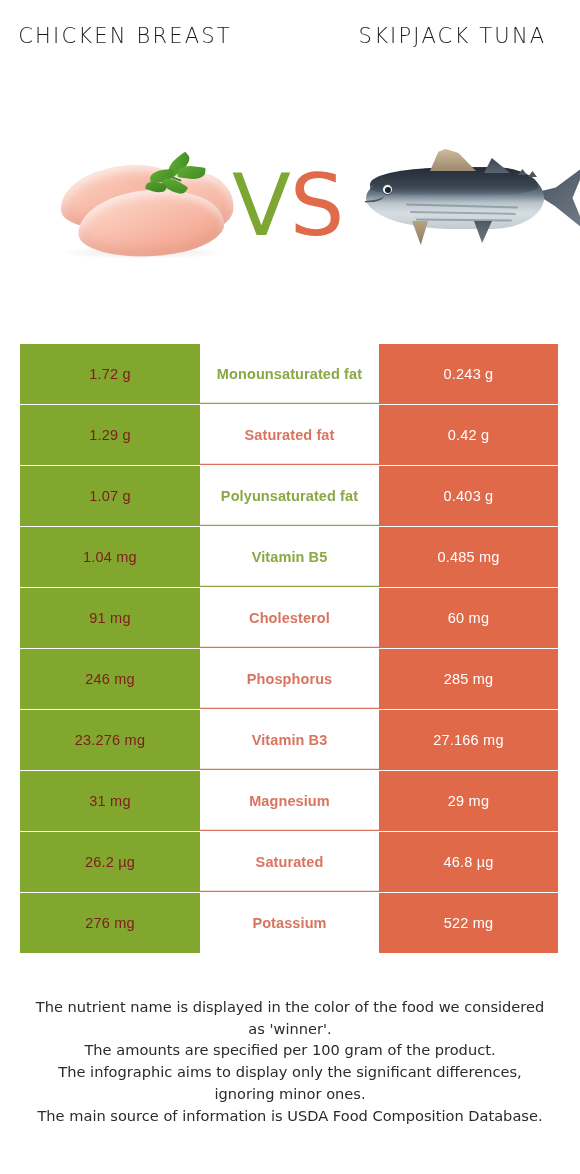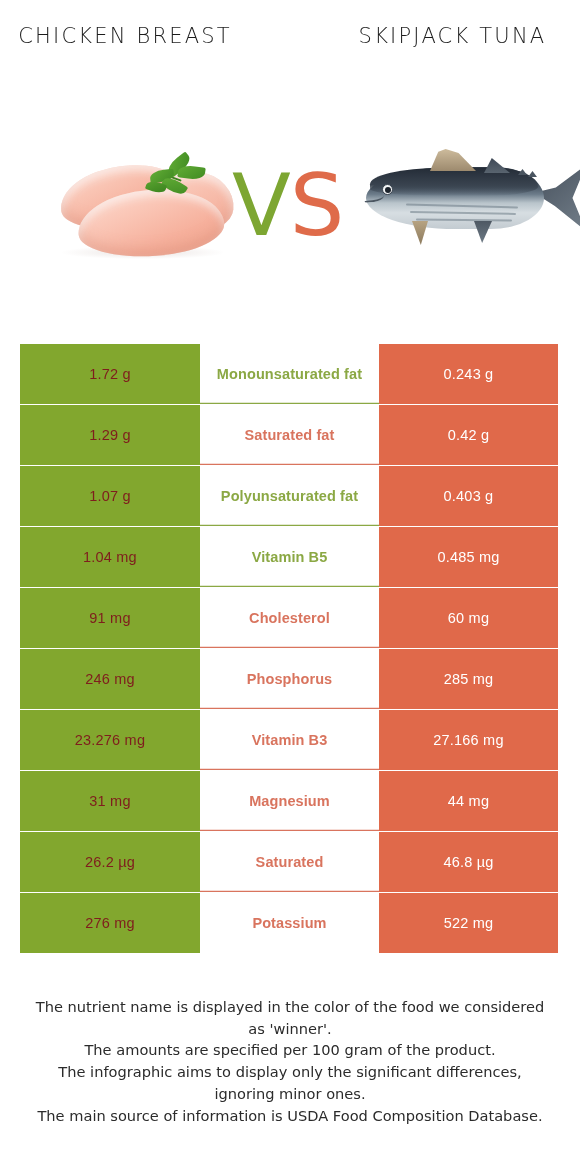--- a/index.html
+++ b/index.html
@@ -269,21 +269,21 @@
         </div>
       </div>
       <div class="row">
         <div class="cell left">
           <span class="val">31 mg</span>
         </div>
         <div class="cell mid sep-red">
           <span class="lbl red">Magnesium</span>
         </div>
         <div class="cell right">
-          <span class="val">44 mg</span>
+          <span class="val">29 mg</span>
         </div>
       </div>
       <div class="row">
         <div class="cell left">
           <span class="val">26.2 µg</span>
         </div>
         <div class="cell mid sep-red">
           <span class="lbl red">Saturated</span>
         </div>
         <div class="cell right">

